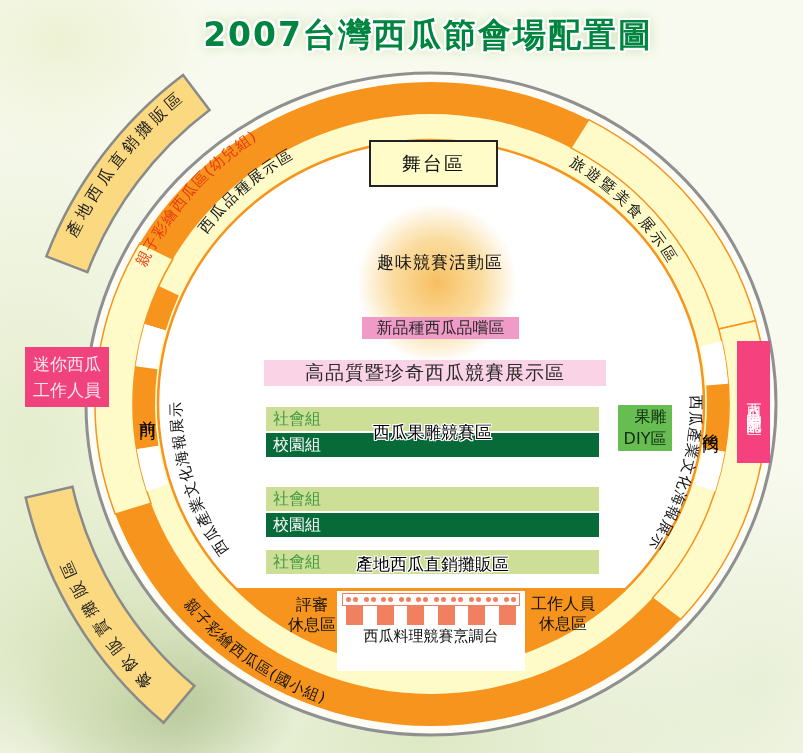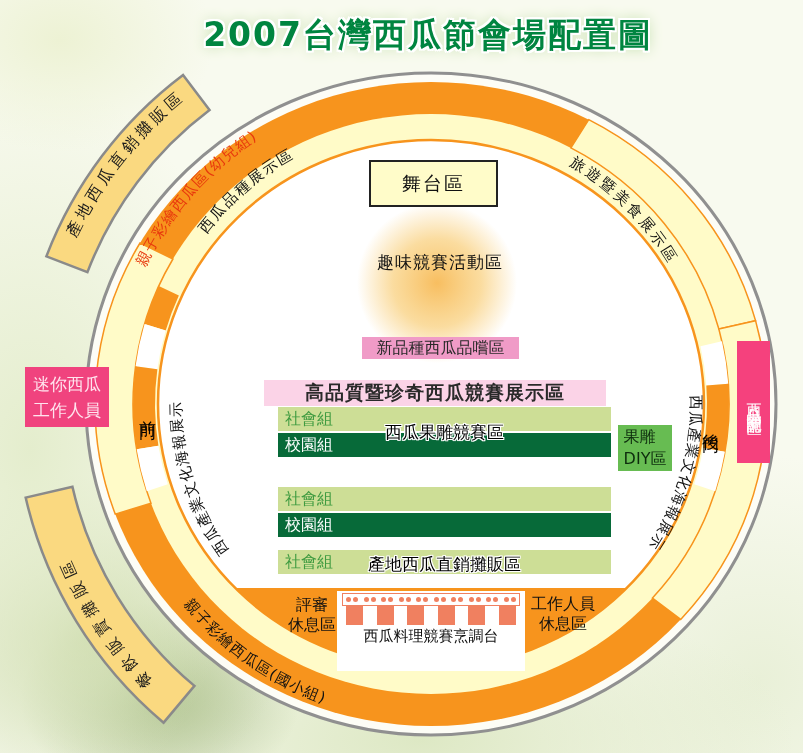--- a/index.html
+++ b/index.html
@@ -8,31 +8,31 @@
     background:
       radial-gradient(220px 160px at 60px 40px,#EDF2D4,rgba(237,242,212,0) 70%),
       radial-gradient(300px 500px at 30px 450px,#E4EDCD,rgba(228,237,205,0) 75%),
       radial-gradient(260px 220px at 90px 640px,#C7D6A4,rgba(199,214,164,0) 75%),
       radial-gradient(200px 140px at 160px 700px,#A9BD8C,rgba(169,189,140,0) 70%),
       radial-gradient(500px 200px at 420px 740px,#DDE8C4,rgba(221,232,196,0) 75%),
       radial-gradient(300px 300px at 760px 680px,#E9F0D8,rgba(233,240,216,0) 75%),
       #F8FAEF;}
   svg{position:absolute;left:0;top:0;z-index:1;}
   .ov{position:absolute;z-index:2;box-sizing:border-box;}
-  .center{display:flex;align-items:center;justify-content:center;text-align:left;margin-top:20px;}
+  .center{display:flex;align-items:center;justify-content:center;text-align:right;}
   #main-title{left:0;top:13px;width:653px;text-align:right;font-size:33px;font-weight:bold;
     color:#008540;letter-spacing:2px;
     text-shadow:-2px -2px 0 #fff,2px -2px 0 #fff,-2px 2px 0 #fff,2px 2px 0 #fff,
       -2px 0 0 #fff,2px 0 0 #fff,0 -2px 0 #fff,0 2px 0 #fff,0 0 14px #B4D795,0 0 6px #fff;}
   #stage-box{left:369px;top:140px;width:129px;height:47px;background:#FFFCC9;
     border:2px solid #222;font-size:19px;color:#111;letter-spacing:2px;}
   #fun-label{left:352px;top:251px;width:176px;text-align:center;font-size:17px;color:#111;letter-spacing:1px;}
   #tasting-box{left:362px;top:317px;width:157px;height:22px;background:#F09BC7;font-size:16px;color:#2a2a2a;}
-  #quality-box{left:264px;top:360px;width:342px;height:26px;background:#FBD3E7;font-size:19px;color:#2a2a2a;letter-spacing:1px;font-weight:bold;}
-  .bar-group{left:266px;width:333px;margin-left:12px;}
+  #quality-box{left:264px;top:360px;width:342px;height:26px;background:#FBD3E7;font-size:19px;color:#2a2a2a;letter-spacing:1px;}
+  .bar-group{left:266px;width:333px;}
   .bar{height:24px;display:flex;align-items:center;padding-left:7px;font-size:16px;box-sizing:border-box;}
   .bar-light{background:#CDDE96;color:#3F9B40;}
   .bar-dark{background:#076A39;color:#FFFFFF;margin-top:2px;}
   .bar-title{position:absolute;left:0;right:0;text-align:center;font-size:17px;color:#000;z-index:3;
     text-shadow:-1px -1px 0 #fff,1px -1px 0 #fff,-1px 1px 0 #fff,1px 1px 0 #fff,-1px 0 0 #fff,1px 0 0 #fff,0 -1px 0 #fff,0 1px 0 #fff;}
   #diy-box{left:618px;top:405px;width:54px;height:46px;background:#67BC52;color:#0d2c0d;
     font-size:16px;line-height:1.35;}
   .rest{font-size:16px;color:#111;text-align:center;line-height:1.25;}
   #judge-rest{left:281px;top:595px;width:62px;}
   #staff-rest{left:524px;top:594px;width:78px;}

